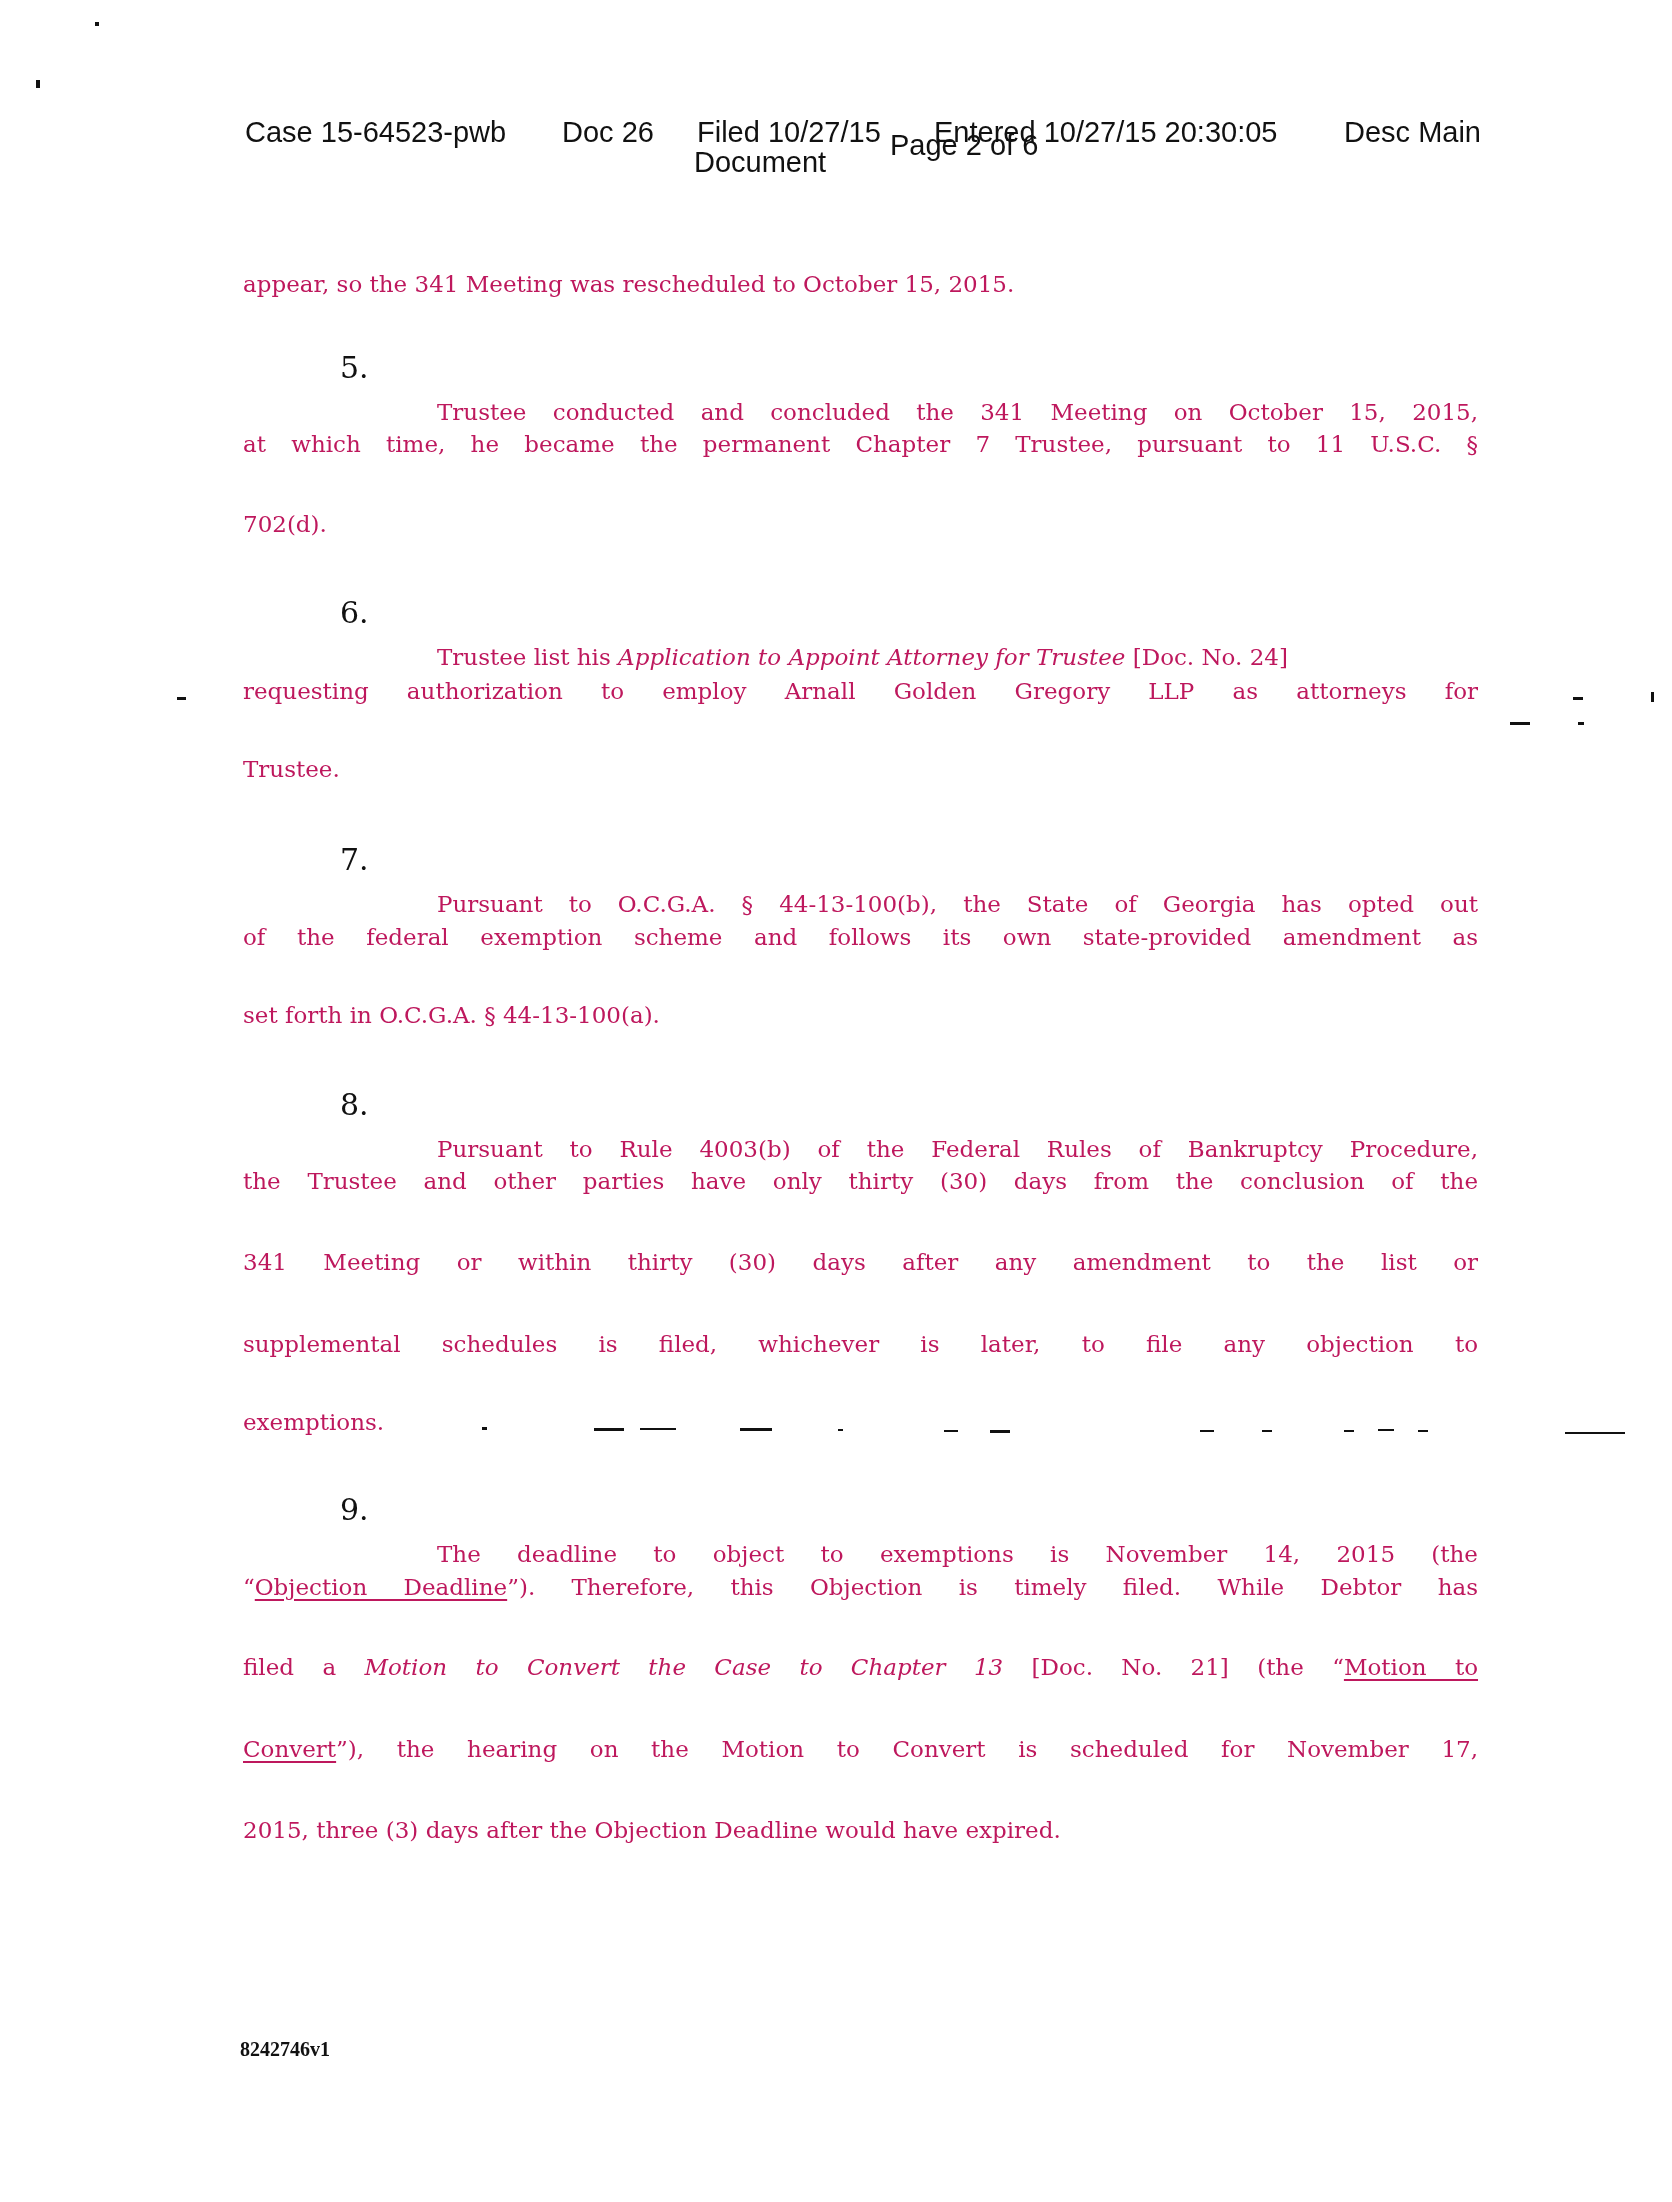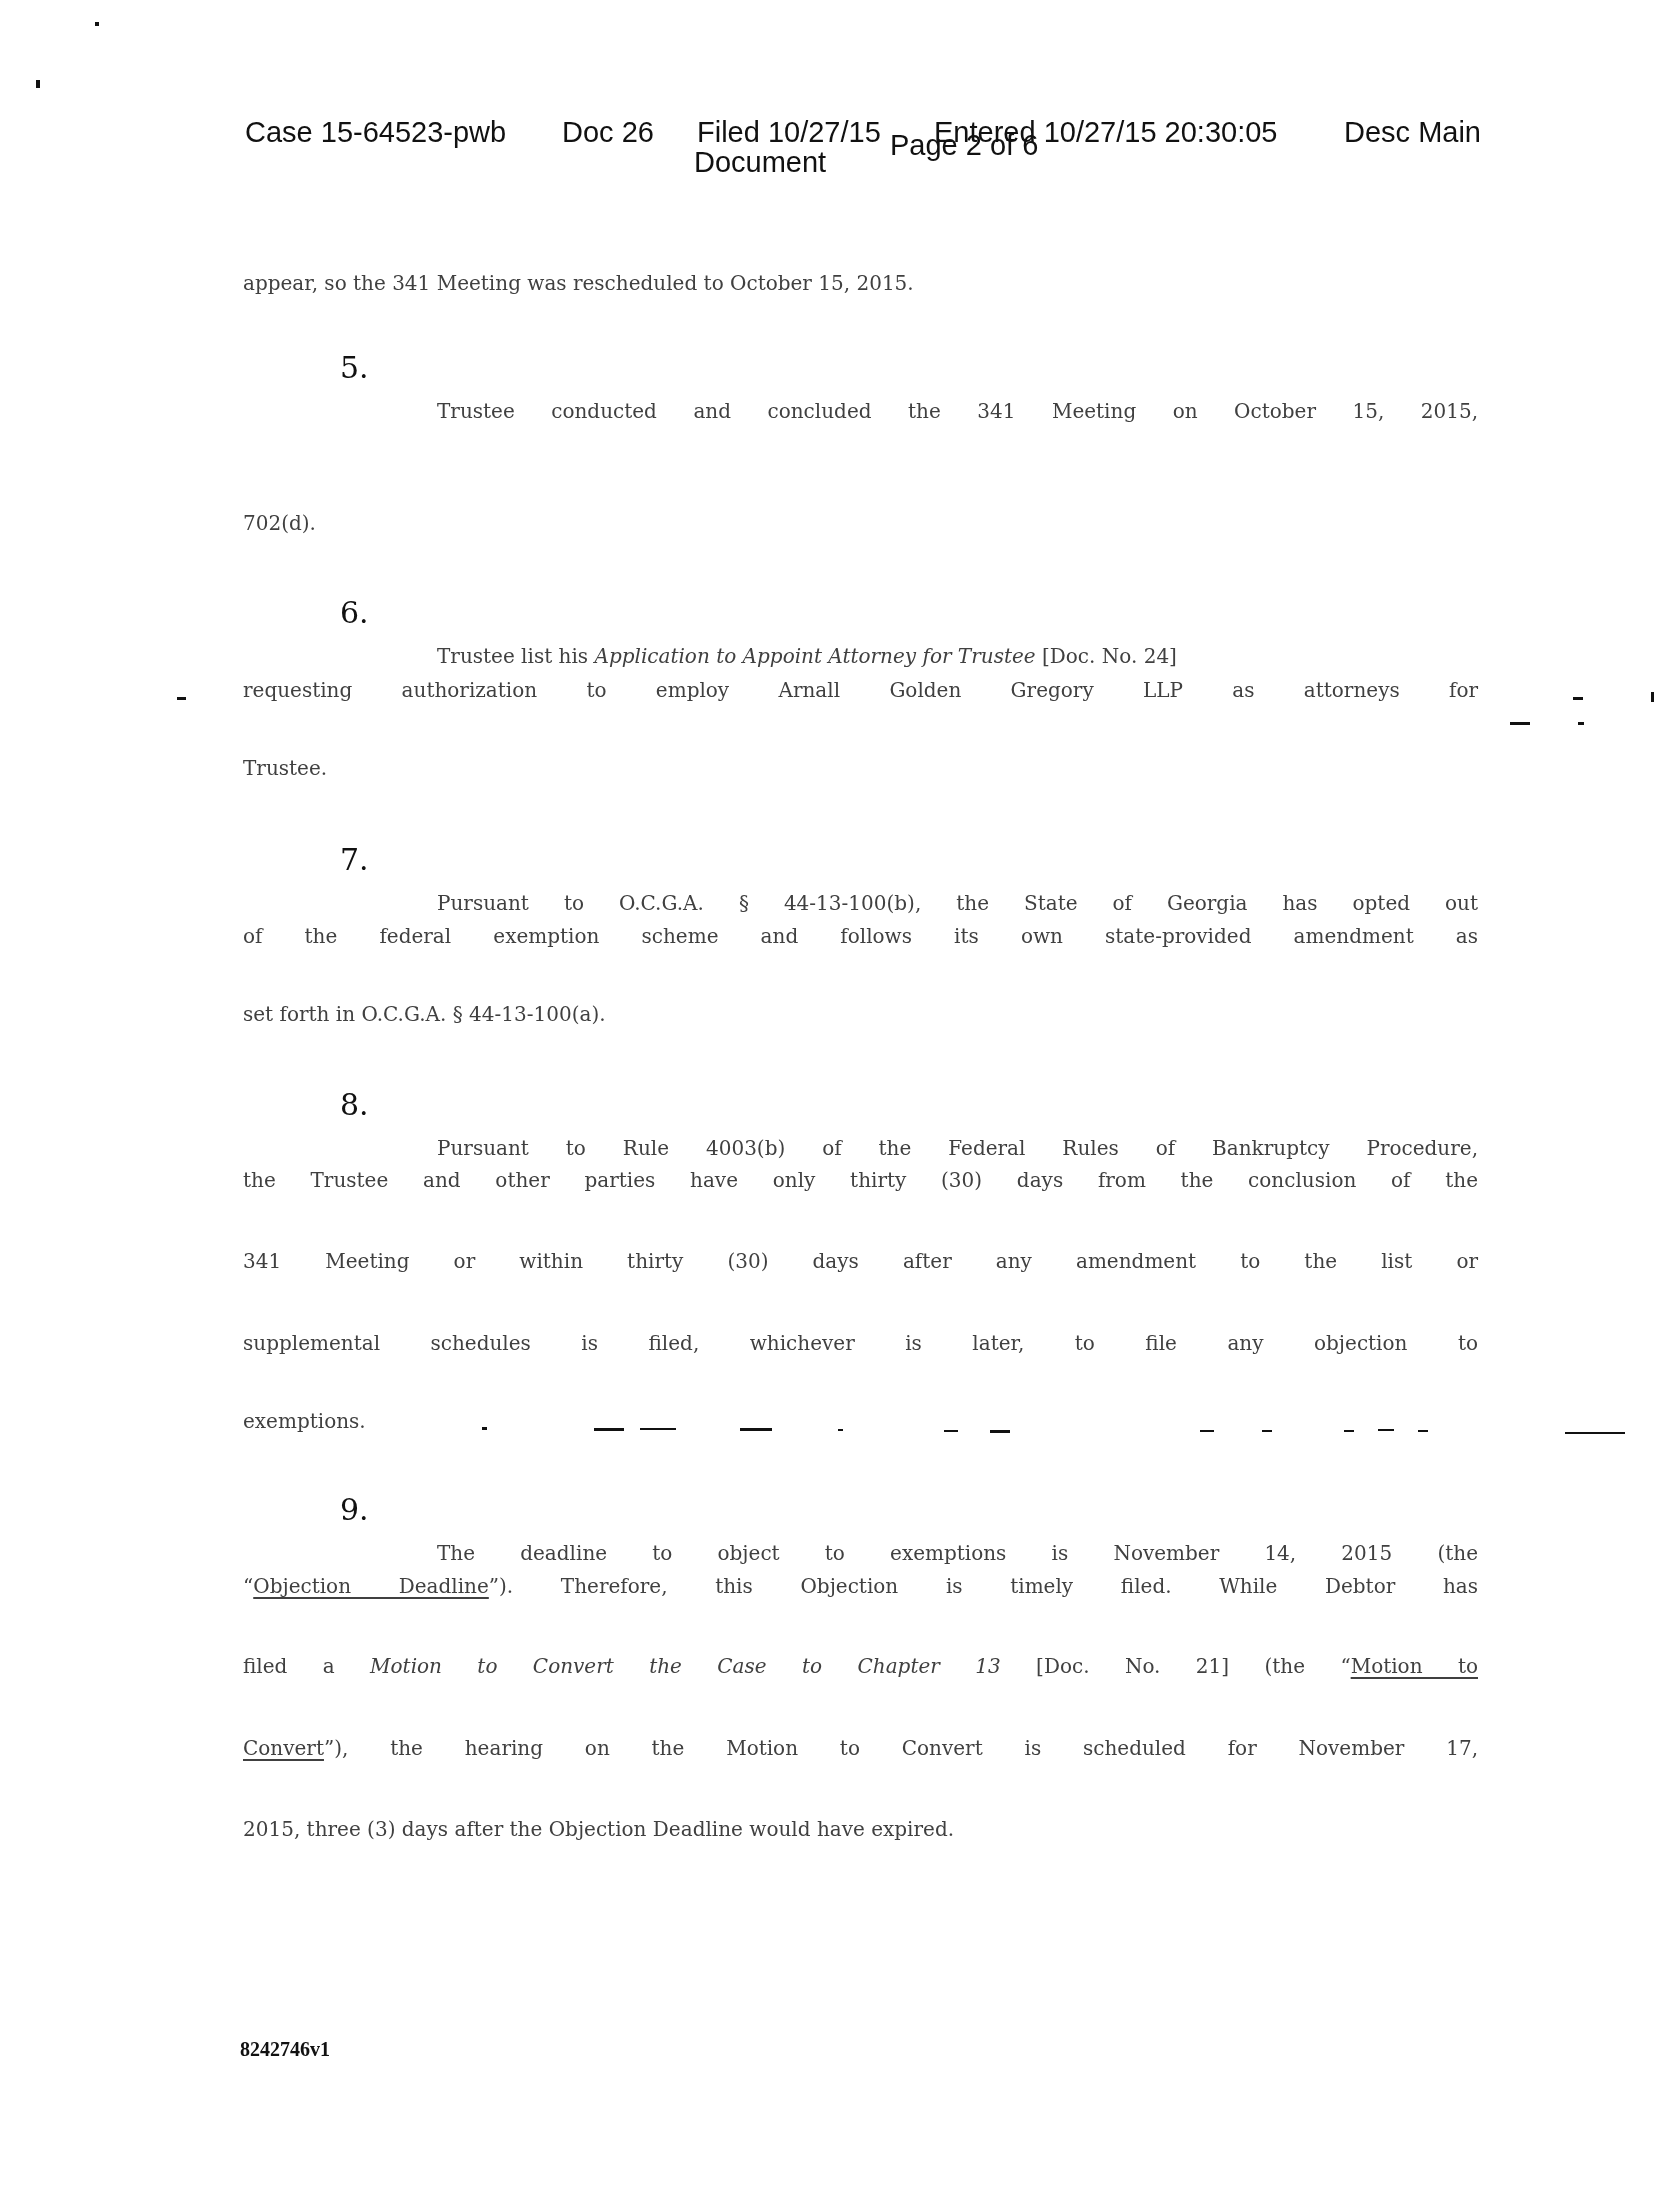--- a/index.html
+++ b/index.html
@@ -1,19 +1,19 @@
 <!DOCTYPE html>
 <html><head>
 <meta charset="utf-8">
 <style>
   html, body { margin: 0; padding: 0; background: #ffffff; }
   body { width: 1672px; height: 2202px; position: relative; overflow: hidden; color: #111; }
   .page { position: absolute; left: 0; top: 0; width: 1672px; height: 2202px; background: #fff; }
   .hdr { position: absolute; font-family: "Liberation Sans", sans-serif; font-size: 29px; color: #111; white-space: pre; line-height: 1; }
-  .ln { position: absolute; left: 243px; width: 1235px; font-family: "DejaVu Serif", serif; font-size: 20px; line-height: 1; white-space: nowrap; color: #404040; }
+  .ln { position: absolute; left: 243px; width: 1235px; font-family: "DejaVu Serif", serif; font-size: 23px; line-height: 1; white-space: nowrap; color: #be185d; }
   .just { text-align: justify; text-align-last: justify; }
   .num { position: absolute; left: 340px; font-family: "DejaVu Serif", serif; font-size: 30px; line-height: 1; color: #111; }
   .first { left: 437px; width: 1041px; margin-top: 48px; }
   .it { font-style: italic; }
   .ul { text-decoration: underline; text-underline-offset: 4px; }
   .footer { position: absolute; left: 240px; top: 2038px; font-family: "Liberation Serif", serif; font-weight: bold; font-size: 20px; color: #111; }
   .speck { position: absolute; background: #111; }
 </style>
 </head>
 <body>
@@ -28,20 +28,21 @@
   <div class="hdr" style="left:697px;top:118px;">Filed 10/27/15</div>
   <div class="hdr" style="left:934px;top:118px;">Entered 10/27/15 20:30:05</div>
   <div class="hdr" style="left:1344px;top:118px;">Desc Main</div>
   <div class="hdr" style="left:694px;top:148px;">Document</div>
   <div class="hdr" style="left:890px;top:131px;">Page 2 of 6</div>
 
   <div class="ln" style="top:273px;">appear, so the 341 Meeting was rescheduled to October 15, 2015.</div>
 
   <div class="num" style="top:353px;">5.</div>
   <div class="ln first just" style="top:353px;">Trustee conducted and concluded the 341 Meeting on October 15, 2015,</div>
+  <div class="ln just" style="top:433px;">at which time, he became the permanent Chapter 7 Trustee, pursuant to 11 U.S.C. §</div>
   <div class="ln" style="top:513px;">702(d).</div>
 
   <div class="num" style="top:598px;">6.</div>
   <div class="ln first" style="top:598px;">
     <span>Trustee list his </span><span class="it">Application to Appoint Attorney for Trustee</span><span> [Doc. No. 24]</span>
   </div>
   <div class="speck" style="left:177px;top:697px;width:9px;height:3px;"></div>
   <div class="ln just" style="top:680px;">requesting authorization to employ Arnall Golden Gregory LLP as attorneys for</div>
   <div class="speck" style="left:1573px;top:697px;width:10px;height:3px;"></div>
   <div class="speck" style="left:1510px;top:722px;width:20px;height:3px;"></div>

